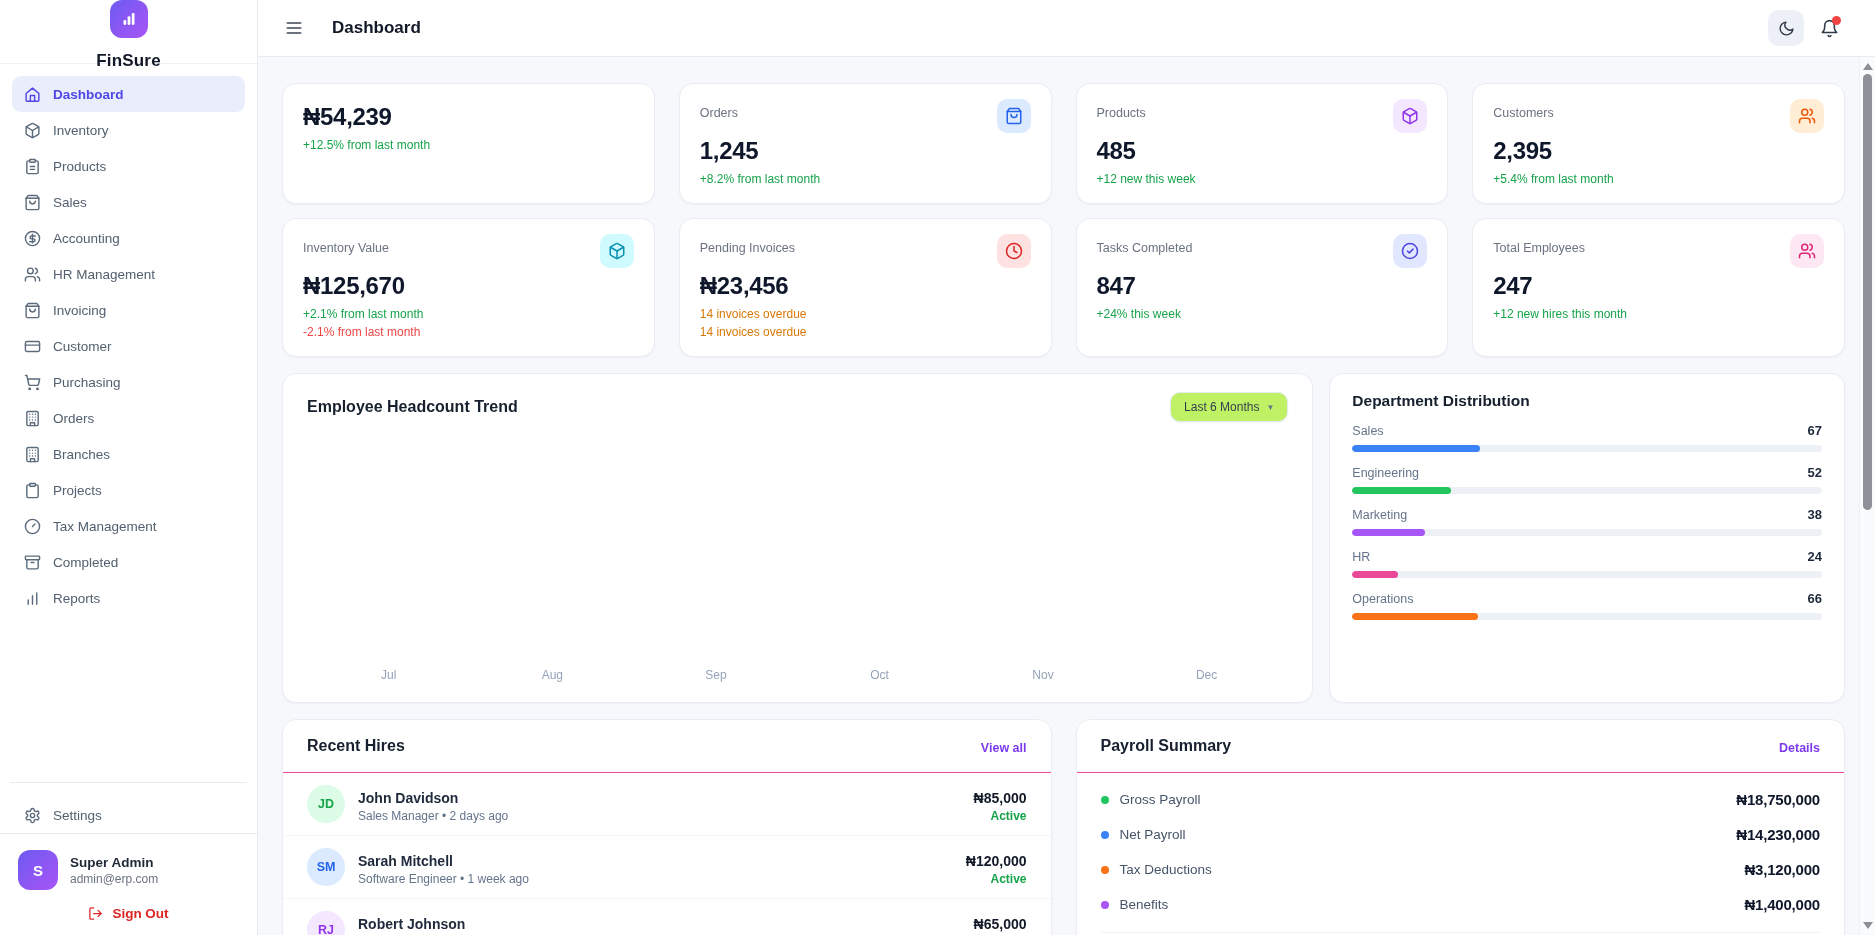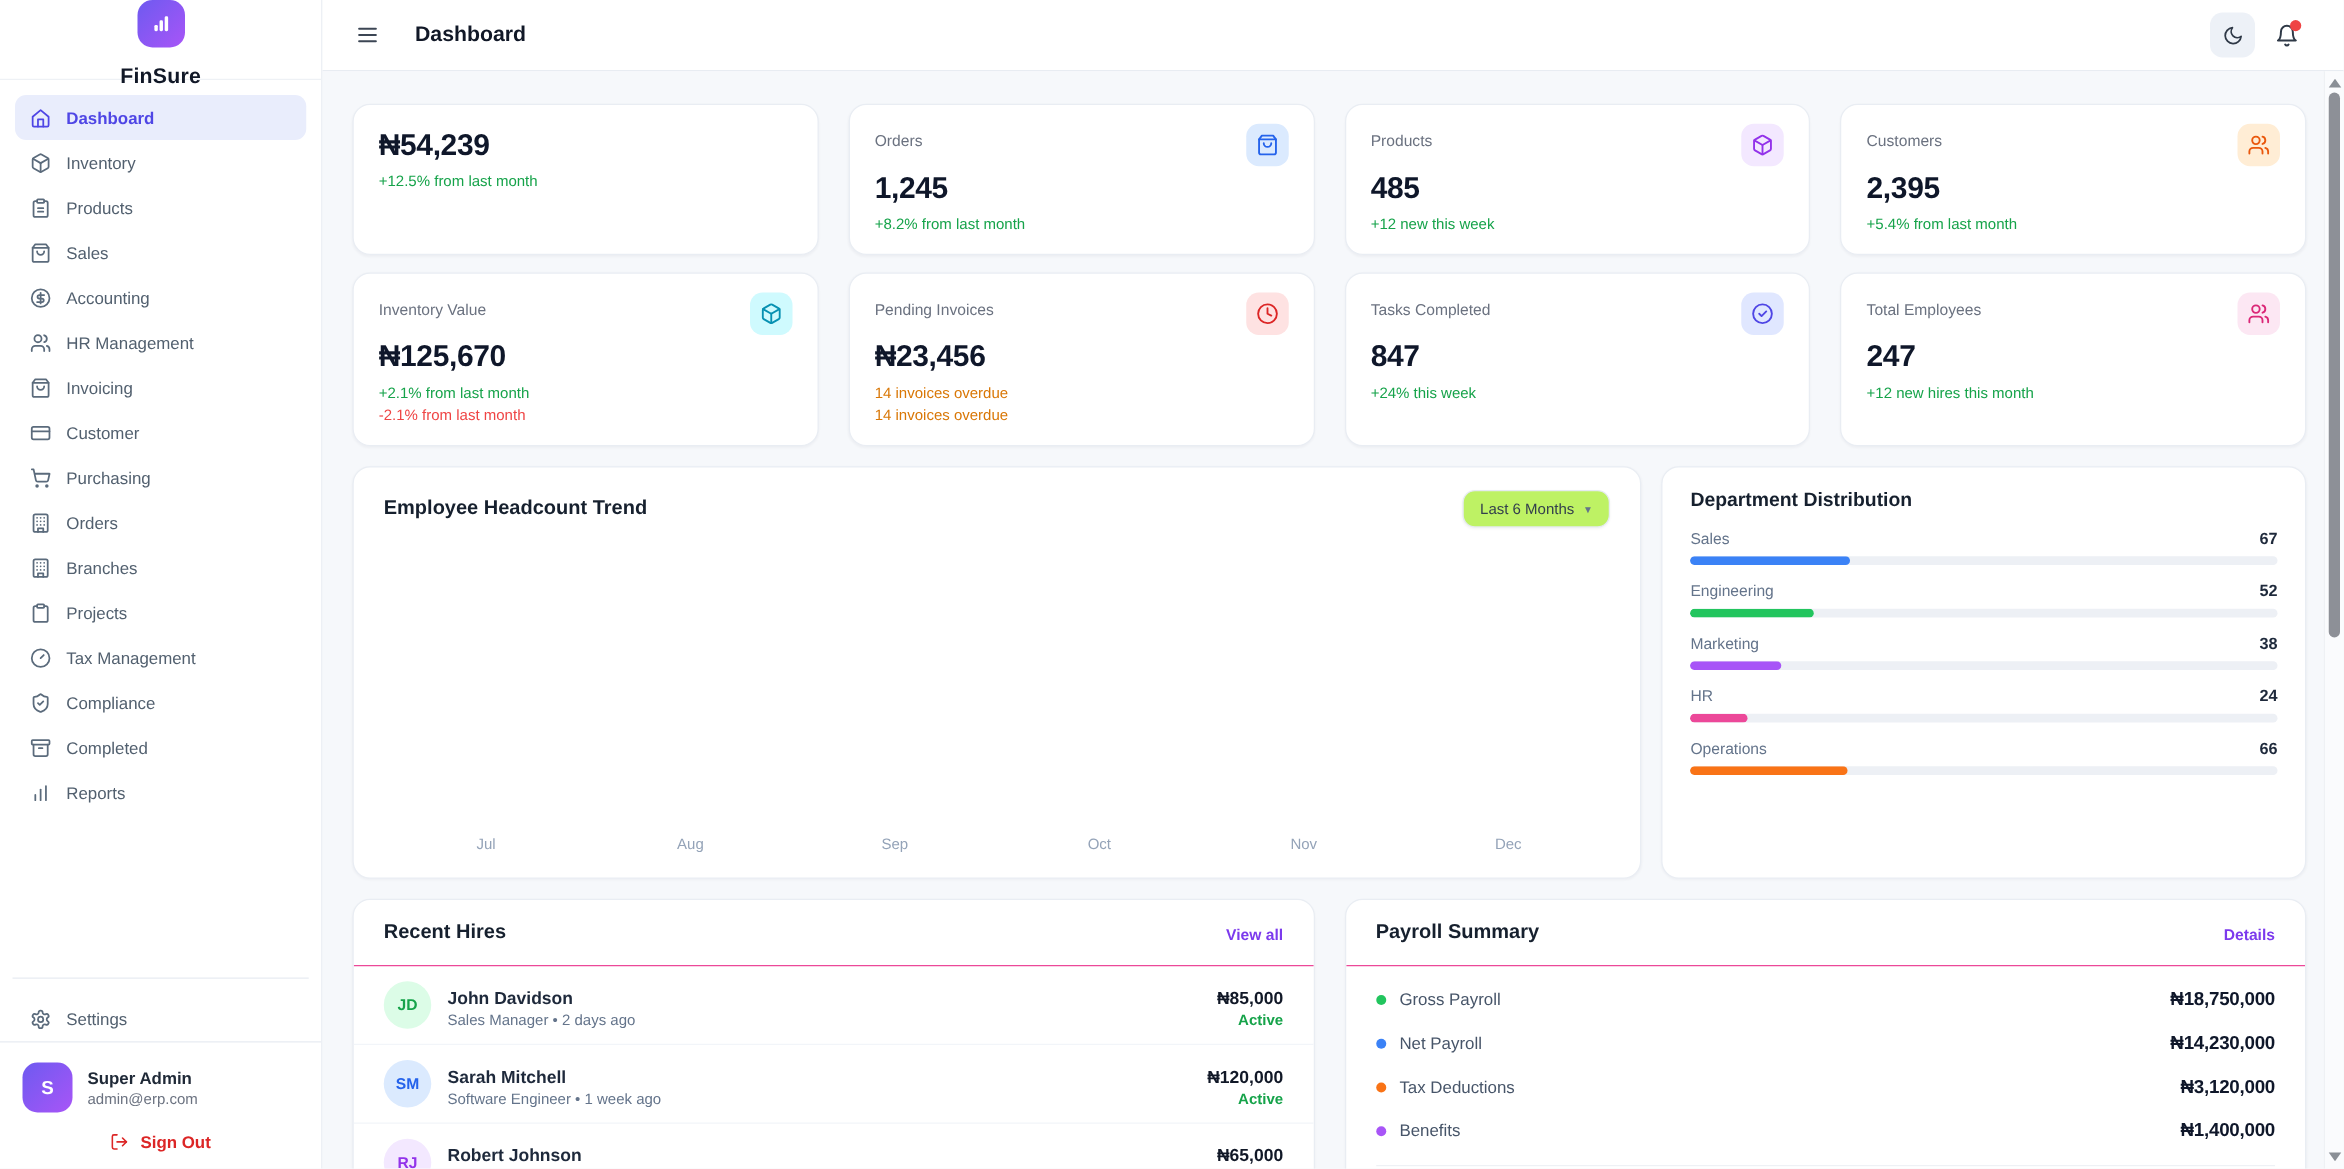--- a/index.html
+++ b/index.html
@@ -250,29 +250,20 @@
             <svg viewBox="0 0 24 24" fill="none" stroke="currentColor" stroke-width="2" stroke-linecap="round" stroke-linejoin="round" aria-hidden="true">
               <circle cx="12" cy="12" r="10"></circle>
               <path d="m12 12 3.5-3.5"></path>
             </svg>
           </span>
           <span>Tax Management</span>
         </div>
         <div class="nav-item">
           <span class="ic-slot s17">
             <svg viewBox="0 0 24 24" fill="none" stroke="currentColor" stroke-width="2" stroke-linecap="round" stroke-linejoin="round" aria-hidden="true">
-              <path d="M20 13c0 5-3.5 7.5-7.66 8.95a1 1 0 0 1-.67-.01C7.5 20.5 4 18 4 13V6a1 1 0 0 1 1-1c2 0 4.5-1.2 6.24-2.72a1 1 0 0 1 1.52 0C14.51 3.81 17 5 19 5a1 1 0 0 1 1 1z"></path>
-              <path d="m9 12 2 2 4-4"></path>
-            </svg>
-          </span>
-          <span>Compliance</span>
-        </div>
-        <div class="nav-item">
-          <span class="ic-slot s17">
-            <svg viewBox="0 0 24 24" fill="none" stroke="currentColor" stroke-width="2" stroke-linecap="round" stroke-linejoin="round" aria-hidden="true">
               <rect x="2" y="3" width="20" height="5" rx="1"></rect>
               <path d="M4 8v11a2 2 0 0 0 2 2h12a2 2 0 0 0 2-2V8"></path>
               <path d="M10 12h4"></path>
             </svg>
           </span>
           <span>Completed</span>
         </div>
         <div class="nav-item">
           <span class="ic-slot s17">
             <svg viewBox="0 0 24 24" fill="none" stroke="currentColor" stroke-width="2" stroke-linecap="round" stroke-linejoin="round" aria-hidden="true">

